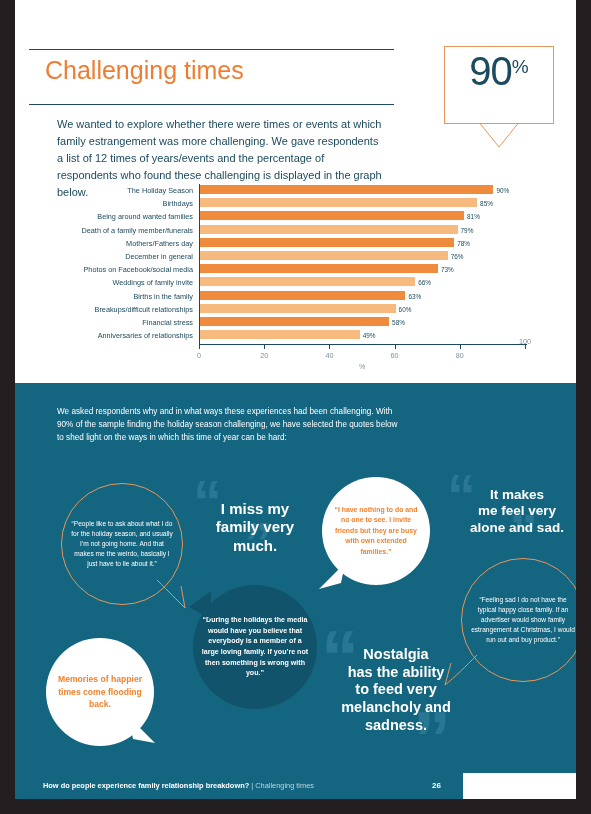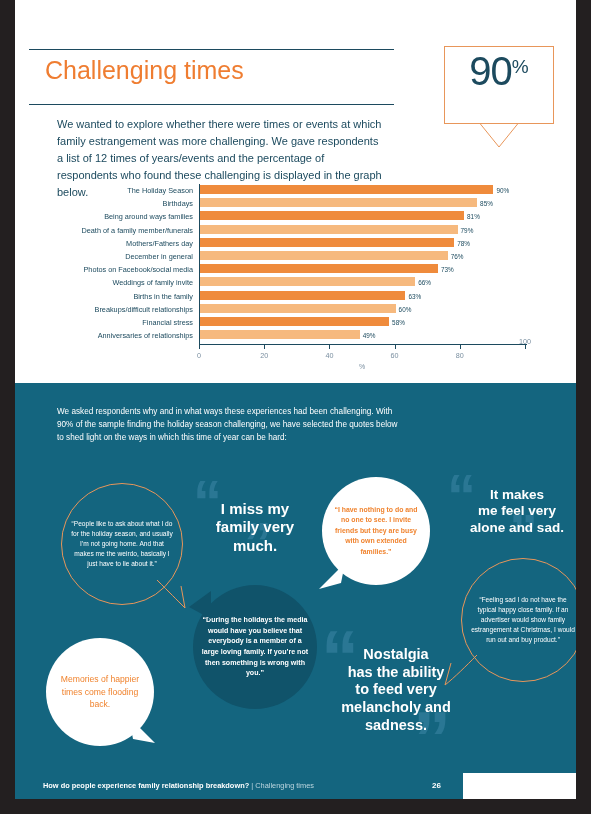--- a/index.html
+++ b/index.html
@@ -97,21 +97,21 @@
   }
   .bub-outline .txt{font-size:6.6px;line-height:1.52;padding:0 9px;}
 
   
   .bub-white{
     background:#ffffff;border-radius:50%;
     display:flex;align-items:center;justify-content:center;
     text-align:center;color:#f0832e;
   }
   .bub-white .txt{font-size:6.9px;line-height:1.5;padding:0 8px;font-weight:600;}
-  .bub-white.big .txt{font-size:8.6px;line-height:1.5;font-weight:400;}
+  .bub-white.big .txt{font-size:8.6px;line-height:1.5;font-weight:700;}
 
   
   .bub-navy{
     background:#10536a;border-radius:50%;
     display:flex;align-items:center;justify-content:center;
     text-align:center;color:#ffffff;
   }
   .bub-navy .txt{font-size:7.1px;line-height:1.5;padding:0 8px;font-weight:700;}
 
   .tail{position:absolute;}
@@ -167,21 +167,21 @@
     </div>
 
     <div class="chart" id="chart">
         <div class="axis-line" style="left: 184px; top: 2px; width: 1px; height: 160.4px;"></div>
         <div class="cat-label" style="top: 3px; left: 18px;">The Holiday Season</div>
         <div class="bar dark" style="left: 185px; top: 3px; width: 293.4px; height: 9px;"></div>
         <div class="bar-val" style="left: 481.4px; top: 4px;">90%</div>
         <div class="cat-label" style="top: 16.2px; left: 18px;">Birthdays</div>
         <div class="bar light" style="left: 185px; top: 16.2px; width: 277.1px; height: 9px;"></div>
         <div class="bar-val" style="left: 465.1px; top: 17.2px;">85%</div>
-        <div class="cat-label" style="top: 29.4px; left: 18px;">Being around ways families</div>
+        <div class="cat-label" style="top: 29.4px; left: 18px;">Being around wanted families</div>
         <div class="bar dark" style="left: 185px; top: 29.4px; width: 264.06px; height: 9px;"></div>
         <div class="bar-val" style="left: 452.06px; top: 30.4px;">81%</div>
         <div class="cat-label" style="top: 42.6px; left: 18px;">Death of a family member/funerals</div>
         <div class="bar light" style="left: 185px; top: 42.6px; width: 257.54px; height: 9px;"></div>
         <div class="bar-val" style="left: 445.54px; top: 43.6px;">79%</div>
         <div class="cat-label" style="top: 55.8px; left: 18px;">Mothers/Fathers day</div>
         <div class="bar dark" style="left: 185px; top: 55.8px; width: 254.28px; height: 9px;"></div>
         <div class="bar-val" style="left: 442.28px; top: 56.8px;">78%</div>
         <div class="cat-label" style="top: 69px; left: 18px;">December in general</div>
         <div class="bar light" style="left: 185px; top: 69px; width: 247.76px; height: 9px;"></div>

